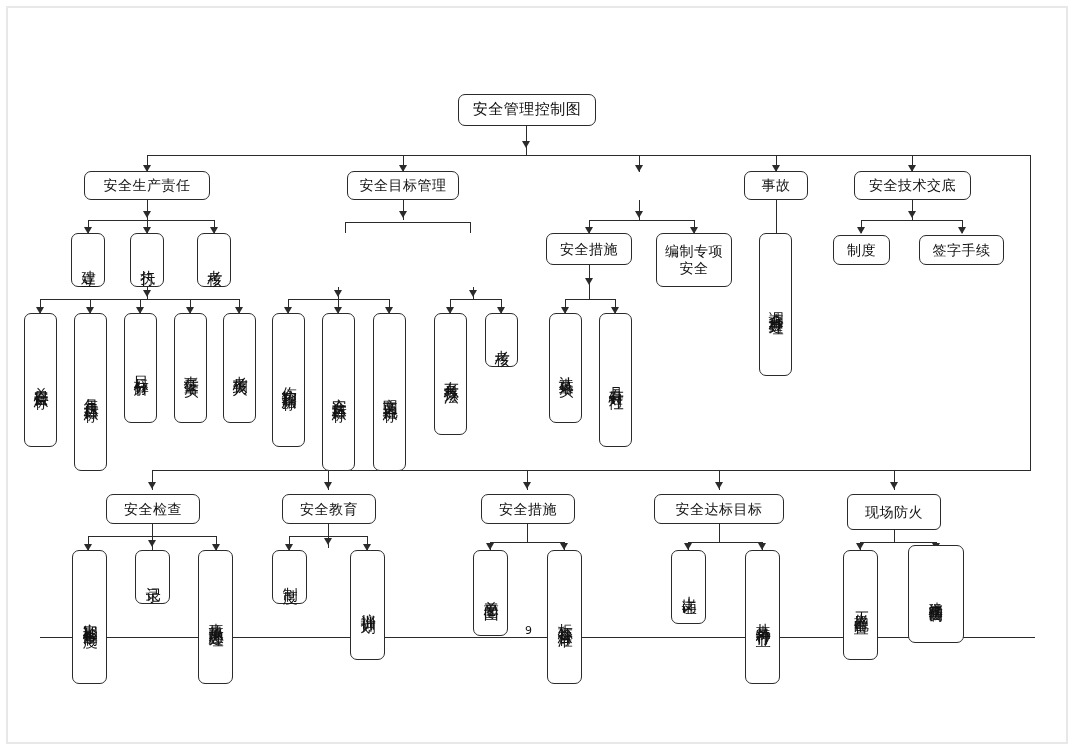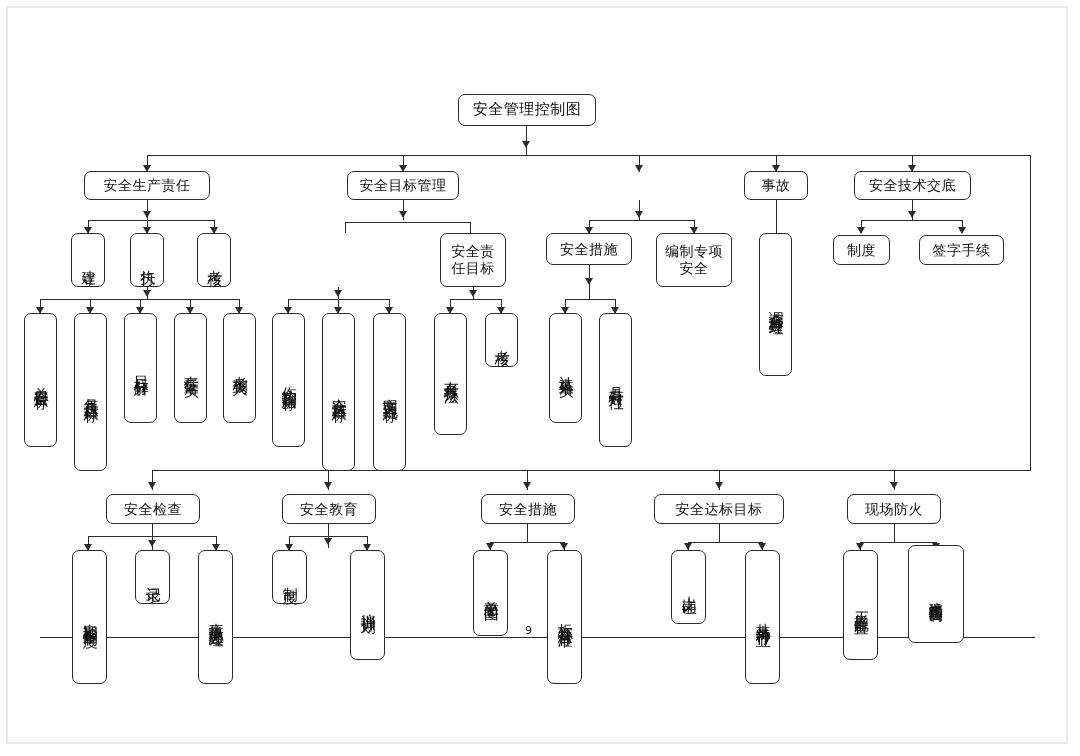--- a/index.html
+++ b/index.html
@@ -126,21 +126,20 @@
   <div class="node v" style="left:124px;top:313px;width:33px;height:110px;">目标分解</div>
   <div class="node v" style="left:174px;top:313px;width:33px;height:110px;">责任落实</div>
   <div class="node v" style="left:223px;top:313px;width:33px;height:110px;">考核到人</div>
 
   <div class="ln lnv" style="left:403px;top:200px;height:20px;"></div>
   <div class="arw" style="left:399px;top:211px;"></div>
   <div class="ln lnh" style="left:345px;top:222px;width:126px;"></div>
   <div class="ln lnv" style="left:345px;top:222px;height:11px;"></div>
   <div class="ln lnv" style="left:470px;top:222px;height:11px;"></div>
 
-  <div class="node h" style="left:440px;top:233px;width:66px;height:54px;">安全责任目标</div>
 
   <div class="ln lnv" style="left:338px;top:287px;height:12px;"></div>
   <div class="arw" style="left:334px;top:290px;"></div>
   <div class="ln lnh" style="left:288px;top:299px;width:101px;"></div>
   <div class="ln lnv" style="left:288px;top:299px;height:14px;"></div>
   <div class="arw" style="left:284px;top:307px;"></div>
   <div class="ln lnv" style="left:338px;top:299px;height:14px;"></div>
   <div class="arw" style="left:334px;top:307px;"></div>
   <div class="ln lnv" style="left:389px;top:299px;height:14px;"></div>
   <div class="arw" style="left:385px;top:307px;"></div>
@@ -206,21 +205,21 @@
   <div class="arw" style="left:523px;top:482px;"></div>
   <div class="ln lnv" style="left:719px;top:470px;height:20px;"></div>
   <div class="arw" style="left:715px;top:482px;"></div>
   <div class="ln lnv" style="left:894px;top:470px;height:20px;"></div>
   <div class="arw" style="left:890px;top:482px;"></div>
 
   <div class="node h" style="left:106px;top:494px;width:94px;height:30px;">安全检查</div>
   <div class="node h" style="left:282px;top:494px;width:94px;height:30px;">安全教育</div>
   <div class="node h" style="left:481px;top:494px;width:94px;height:30px;">安全措施</div>
   <div class="node h" style="left:654px;top:494px;width:130px;height:30px;">安全达标目标</div>
-  <div class="node h" style="left:847px;top:494px;width:94px;height:30px;">现场防火</div>
+  <div class="node h" style="left:847px;top:494px;width:94px;height:36px;border-radius:6px;">现场防火</div>
 
   <div class="ln lnv" style="left:152px;top:524px;height:26px;"></div>
   <div class="arw" style="left:148px;top:540px;"></div>
   <div class="ln lnh" style="left:88px;top:536px;width:128px;"></div>
   <div class="ln lnv" style="left:88px;top:536px;height:14px;"></div>
   <div class="arw" style="left:84px;top:544px;"></div>
   <div class="ln lnv" style="left:216px;top:536px;height:14px;"></div>
   <div class="arw" style="left:212px;top:544px;"></div>
 
   <div class="node v" style="left:72px;top:550px;width:35px;height:134px;">定期检查制度</div>

